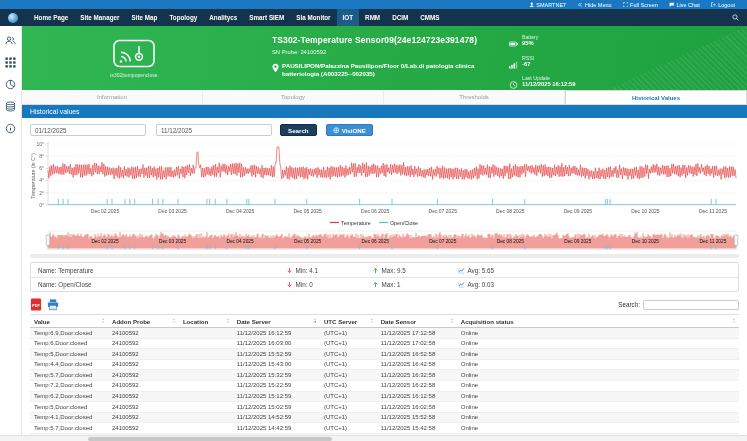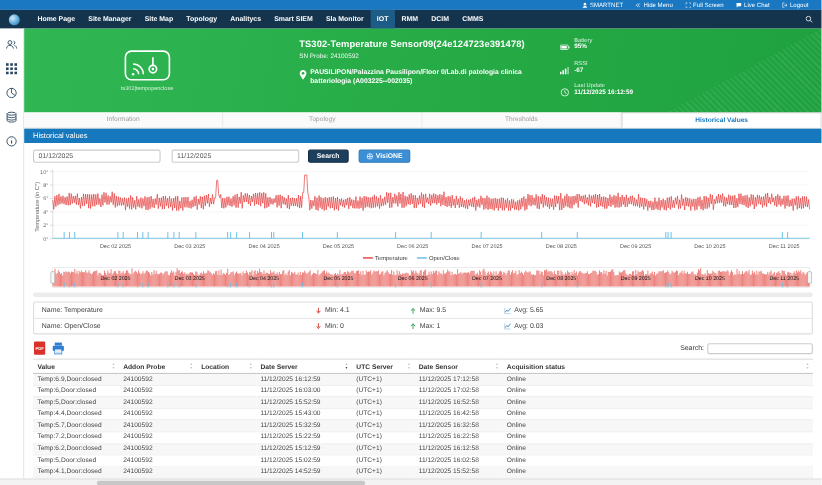--- a/index.html
+++ b/index.html
@@ -21,21 +21,21 @@
 .nav-search svg{width:7px;height:7px;display:block;}
 
 
 .content-row{display:flex;height:415px;}
 .sidebar{width:22px;background:#fff;border-right:1px solid #e6e6e6;display:flex;flex-direction:column;align-items:center;padding-top:9px;gap:11px;flex:none;}
 .side-ic{width:11px;height:11px;color:#2b4760;cursor:pointer;}
 .side-ic svg{width:11px;height:11px;display:block;stroke-width:.9;}
 .main-col{flex:1;display:flex;flex-direction:column;min-width:0;}
 
 
-.sensor-head{height:76px;background:linear-gradient(100deg,#30b754 0%,#25aa45 55%,#1fa140 100%);position:relative;display:flex;color:#fff;overflow:hidden;}
+.sensor-head{height:64px;background:linear-gradient(100deg,#30b754 0%,#25aa45 55%,#1fa140 100%);position:relative;display:flex;color:#fff;overflow:hidden;}
 .hatch{position:absolute;right:0;top:0;bottom:0;width:200px;background:repeating-linear-gradient(45deg,rgba(255,255,255,.08) 0 1.5px,transparent 1.5px 4px);clip-path:polygon(100% 0,100% 100%,30% 100%);pointer-events:none;}
 .device-box{width:250px;flex:none;display:flex;align-items:center;padding-left:88px;}
 .device-inner{display:flex;flex-direction:column;align-items:center;}
 .device-inner svg{width:46px;height:32px;display:block;}
 .device-label{font-size:5px;color:rgba(255,255,255,.82);margin-top:1px;}
 .sensor-main{flex:1;padding-top:9px;min-width:0;}
 .sensor-title{font-size:8.5px;font-weight:bold;letter-spacing:.1px;}
 .sensor-sn{font-size:5.8px;margin-top:3.5px;color:rgba(255,255,255,.93);}
 .sensor-loc{display:flex;gap:3px;margin-top:7px;font-size:6.2px;font-weight:bold;max-width:235px;line-height:1.35;}
 .sensor-loc svg{width:7px;height:10px;flex:none;margin-top:1px;}

